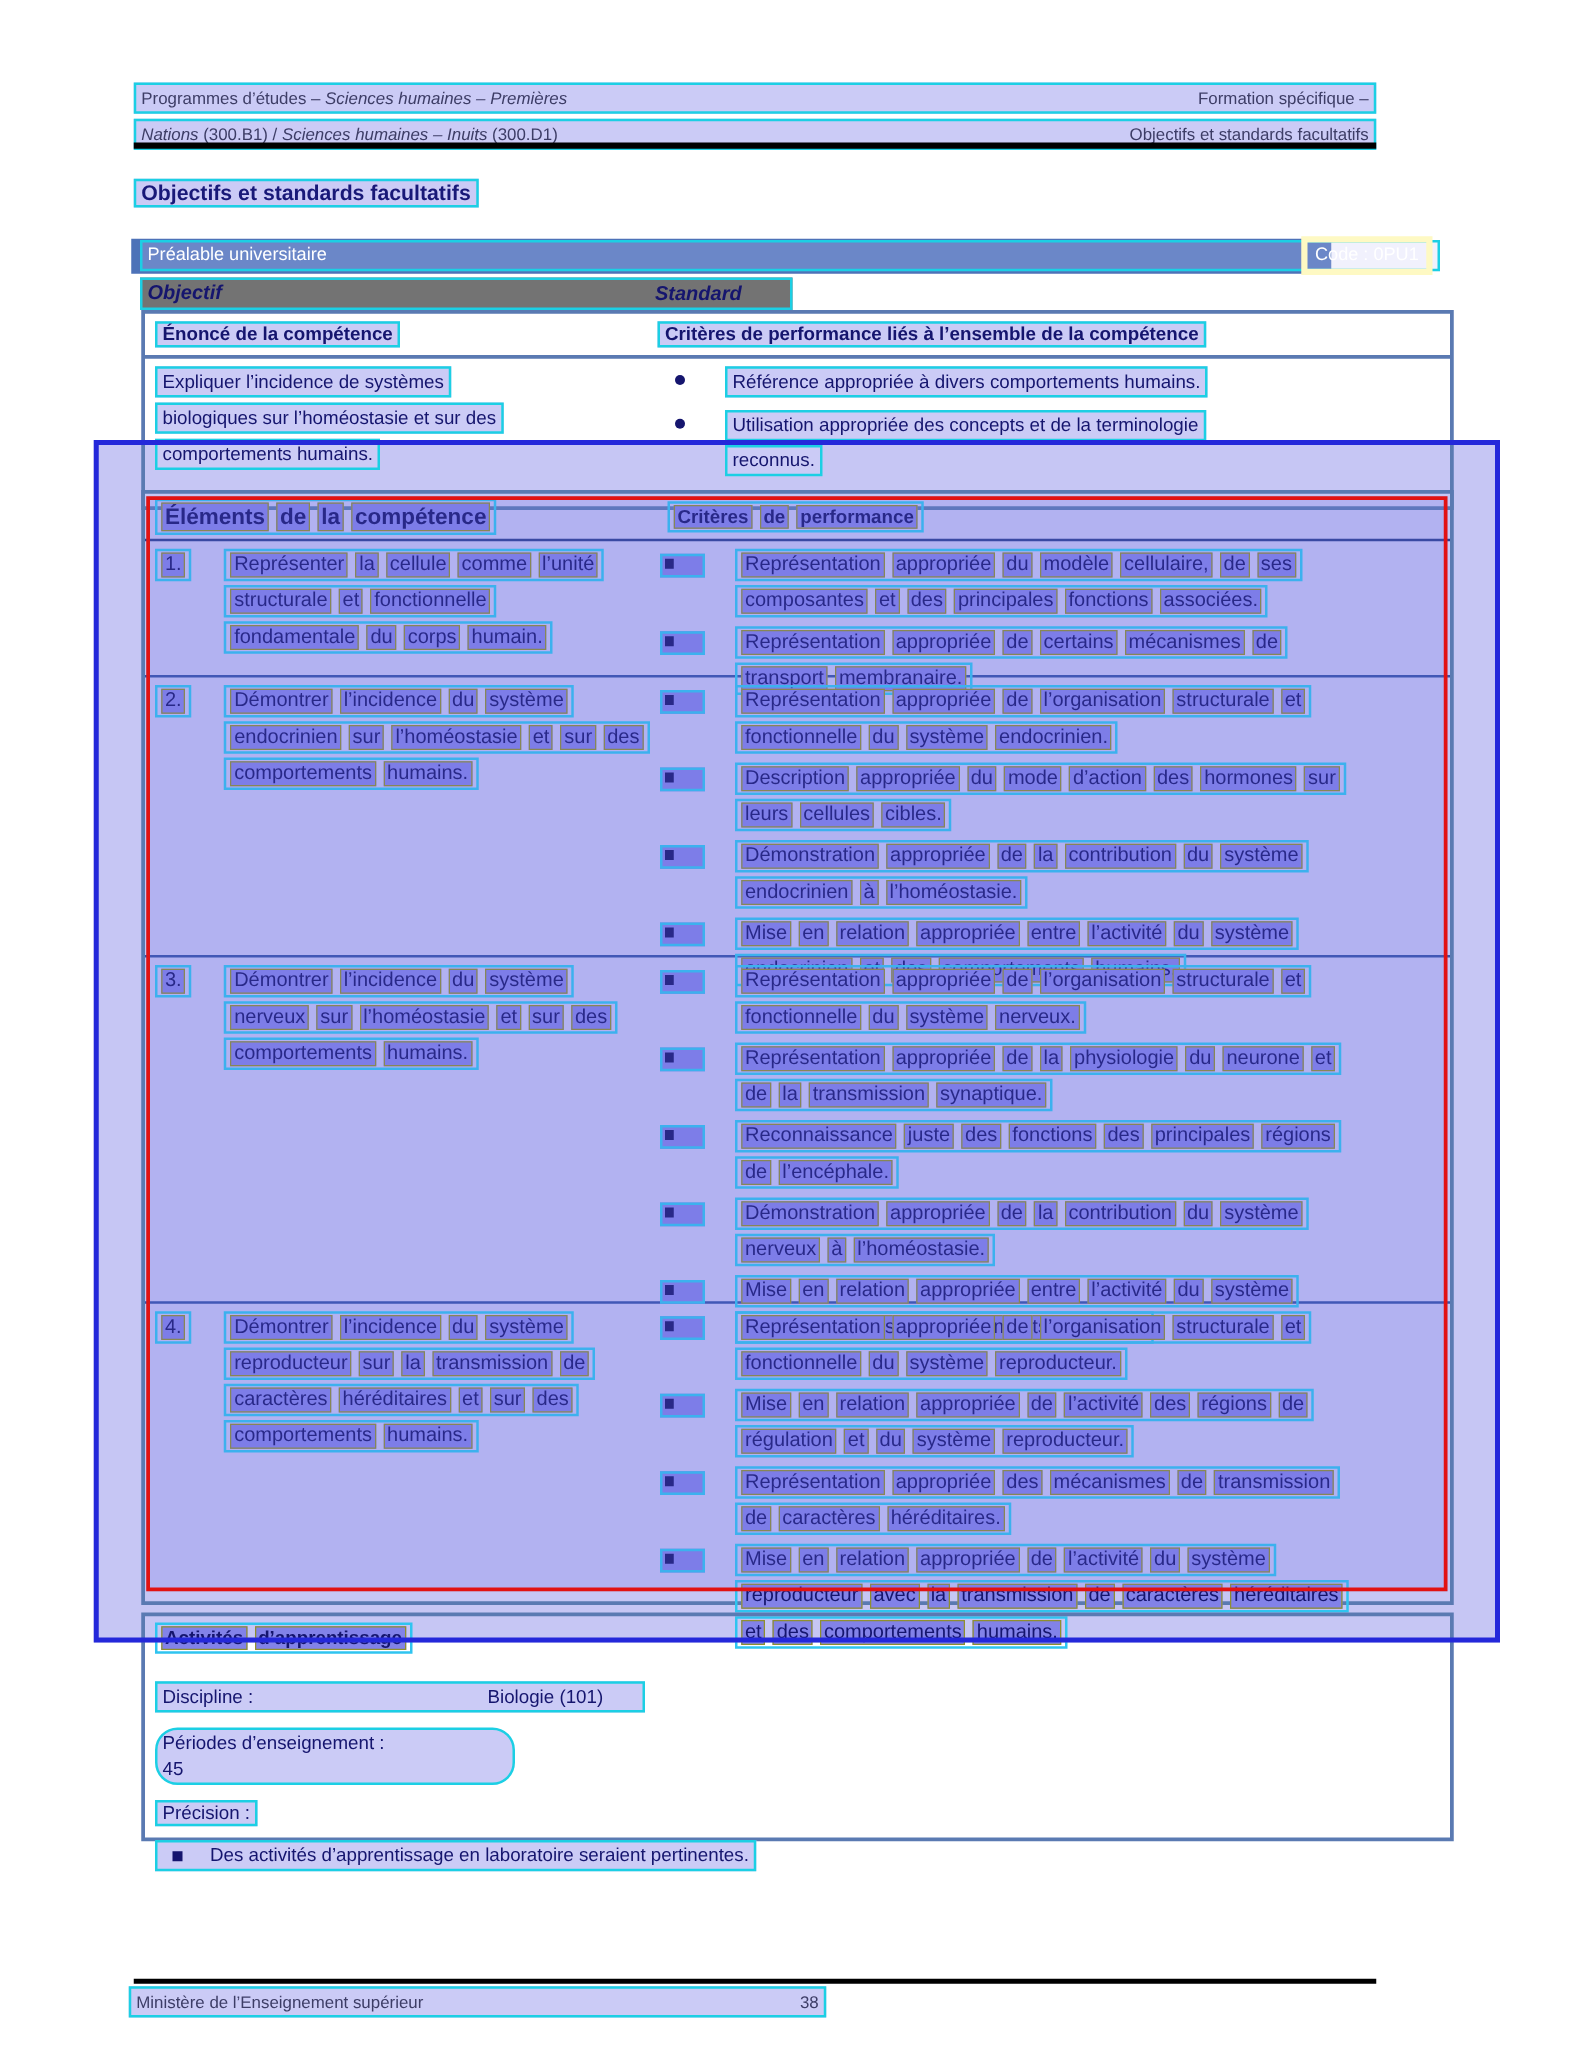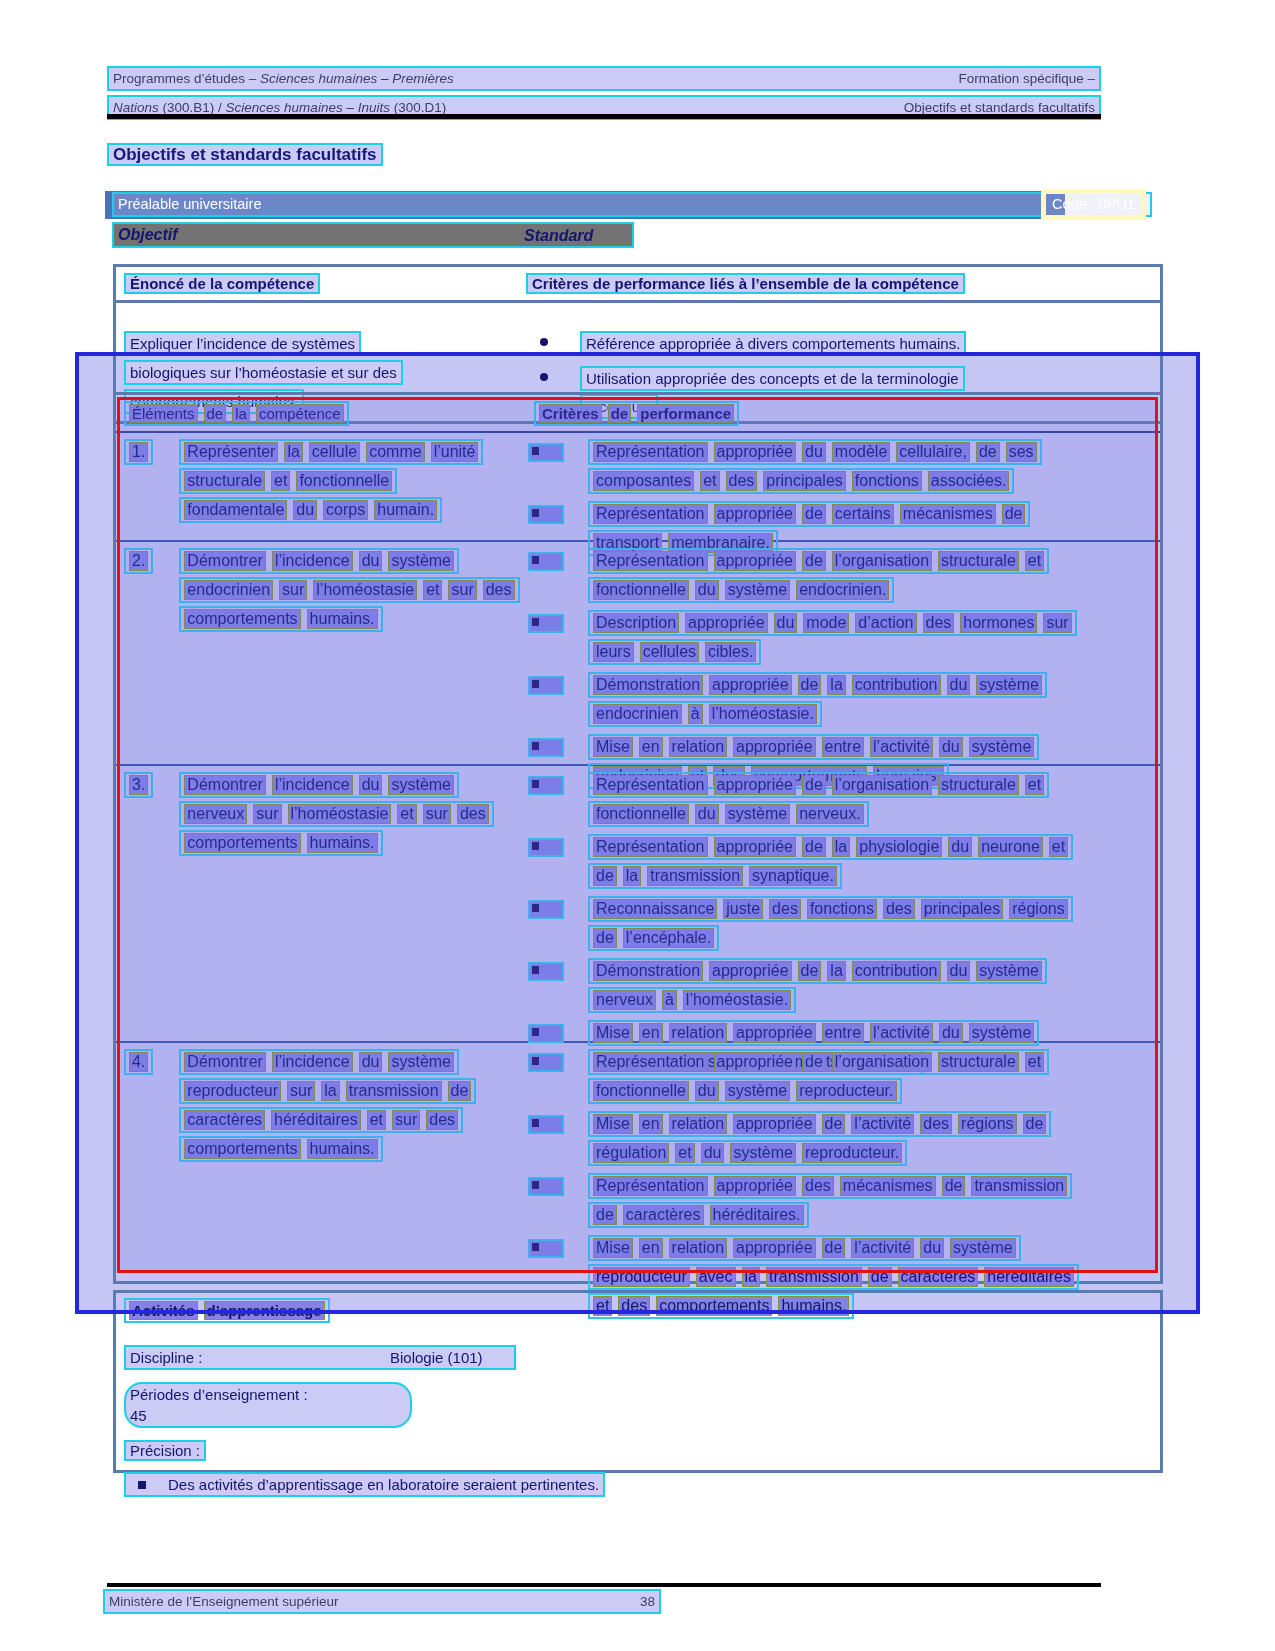--- a/index.html
+++ b/index.html
@@ -80,30 +80,30 @@
       <span>Préalable universitaire</span>
       <span style="border:5px solid #fef9c3;padding:0 6px;">Code : 0PU1</span>
     </div>
   </div>
 
   <div class="abs content hl trans" style="left:112px;top:222px;width:522px;height:26px;background:#737373;">
     <span class="bold ital" style="font-size:16px;">Objectif</span>
     <span class="bold ital" style="font-size:16px;position:absolute;left:410px;top:1px;">Standard</span>
   </div>
 
-  <div class="abs content doc-box" style="left:113px;top:264px;width:1050px;height:160px;">
+  <div class="abs content doc-box" style="left:113px;top:248px;width:1050px;height:160px;">
     <div class="thead" style="height:33px;">
       <div class="cell-l">
         <span class="hl bold">Énoncé de la compétence</span>
       </div>
       <div class="cell-r">
         <span class="hl bold">Critères de performance liés à l’ensemble de la compétence</span>
       </div>
     </div>
-    <div style="display:flex;margin-top:22px;">
+    <div style="display:flex;">
       <div class="cell-l linestack" id="t1-statement" style="gap:4px;">
           <span class="hl">Expliquer l’incidence de systèmes</span>
           <span class="hl">biologiques sur l’homéostasie et sur des</span>
           <span class="hl">comportements humains.</span>
         </div>
       <div class="cell-r" id="t1-criteria">
           <div class="b1row">
             <span class="b1dot"></span>
             <div class="linestack">
               <span class="hl">Référence appropriée à divers comportements humains.</span>
@@ -116,21 +116,21 @@
               <span class="hl">reconnus.</span>
             </div>
           </div>
         </div>
     </div>
   </div>
 
   <div class="abs content doc-box" style="left:113px;top:392px;width:1050px;height:892px;">
     <div class="t2head" style="height:36px;align-items:center;">
       <div style="width:402px;flex:none;padding-left:8px;">
-        <span class="wline" style="font-weight:normal;font-size:15px;">
+        <span class="wline" style="font-weight:bold;font-size:18px;">
             <span class="w">Éléments</span>
             <span class="w">de</span>
             <span class="w">la</span>
             <span class="w">compétence</span>
           </span>
       </div>
       <div style="flex:1;padding-left:8px;">
         <span class="wline" style="font-weight:bold;font-size:15px;">
             <span class="w">Critères</span>
             <span class="w">de</span>

